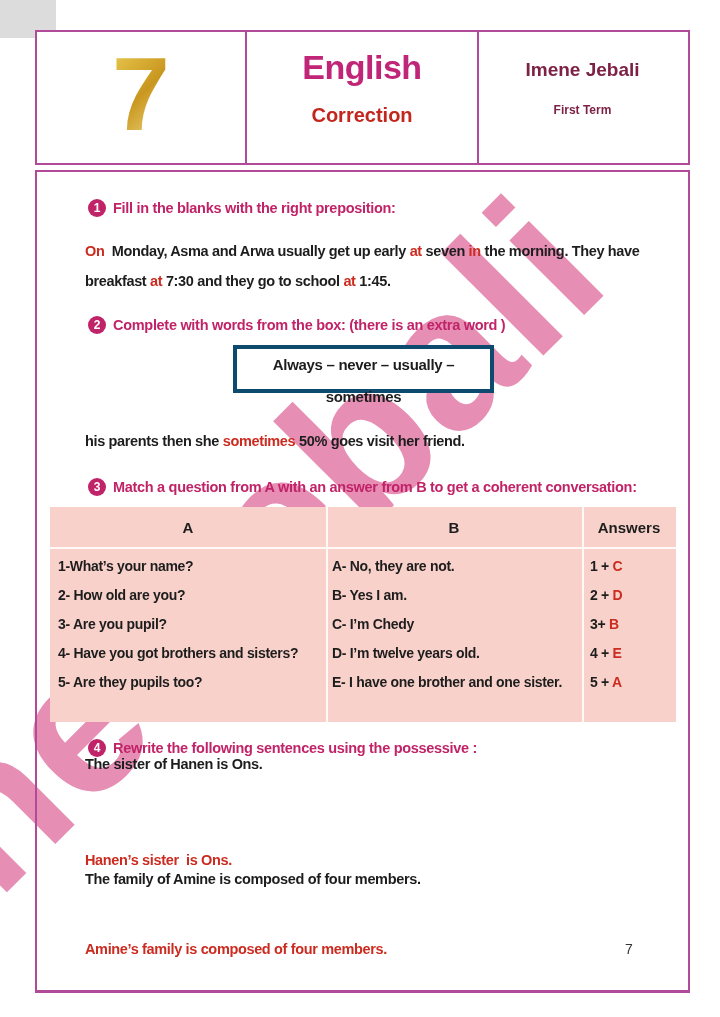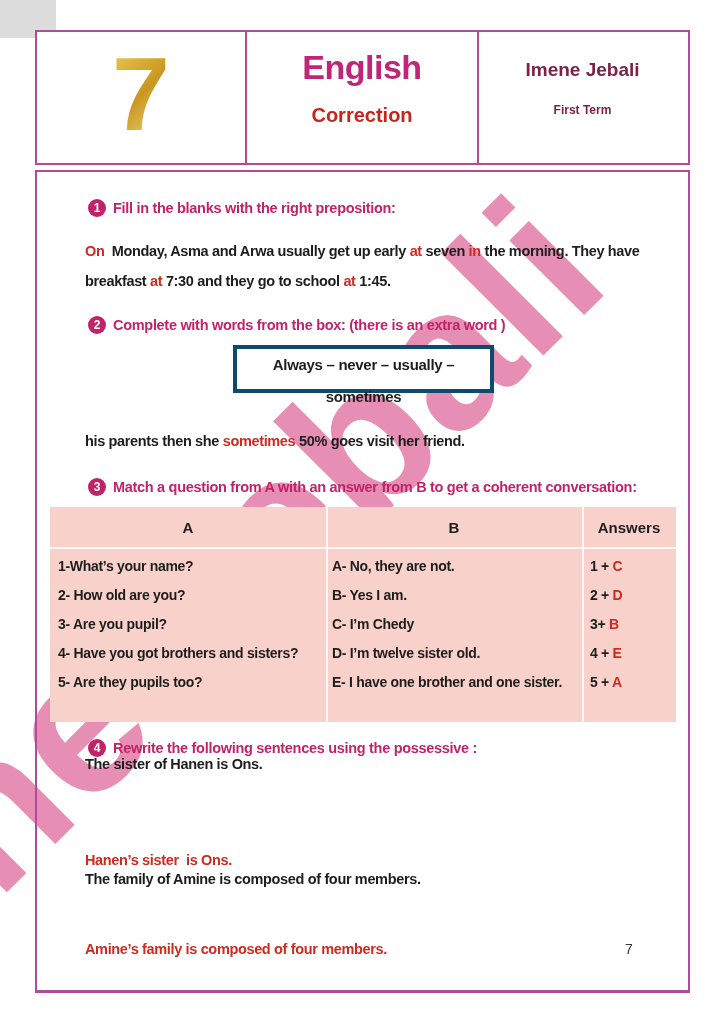--- a/index.html
+++ b/index.html
@@ -138,21 +138,21 @@
             <div class="td tdB">B- Yes I am.</div>
             <div class="td tdAns"><span>2 + </span><span class="red">D</span></div>
           </div>
           <div class="trow">
             <div class="td tdA">3- Are you pupil?</div>
             <div class="td tdB">C- I’m Chedy</div>
             <div class="td tdAns"><span>3+ </span><span class="red">B</span></div>
           </div>
           <div class="trow">
             <div class="td tdA">4- Have you got brothers and sisters?</div>
-            <div class="td tdB">D- I’m twelve sister old.</div>
+            <div class="td tdB">D- I’m twelve years old.</div>
             <div class="td tdAns"><span>4 + </span><span class="red">E</span></div>
           </div>
           <div class="trow">
             <div class="td tdA">5- Are they pupils too?</div>
             <div class="td tdB">E- I have one brother and one sister.</div>
             <div class="td tdAns"><span>5 + </span><span class="red">A</span></div>
           </div>
         </div>
     </div>
 

